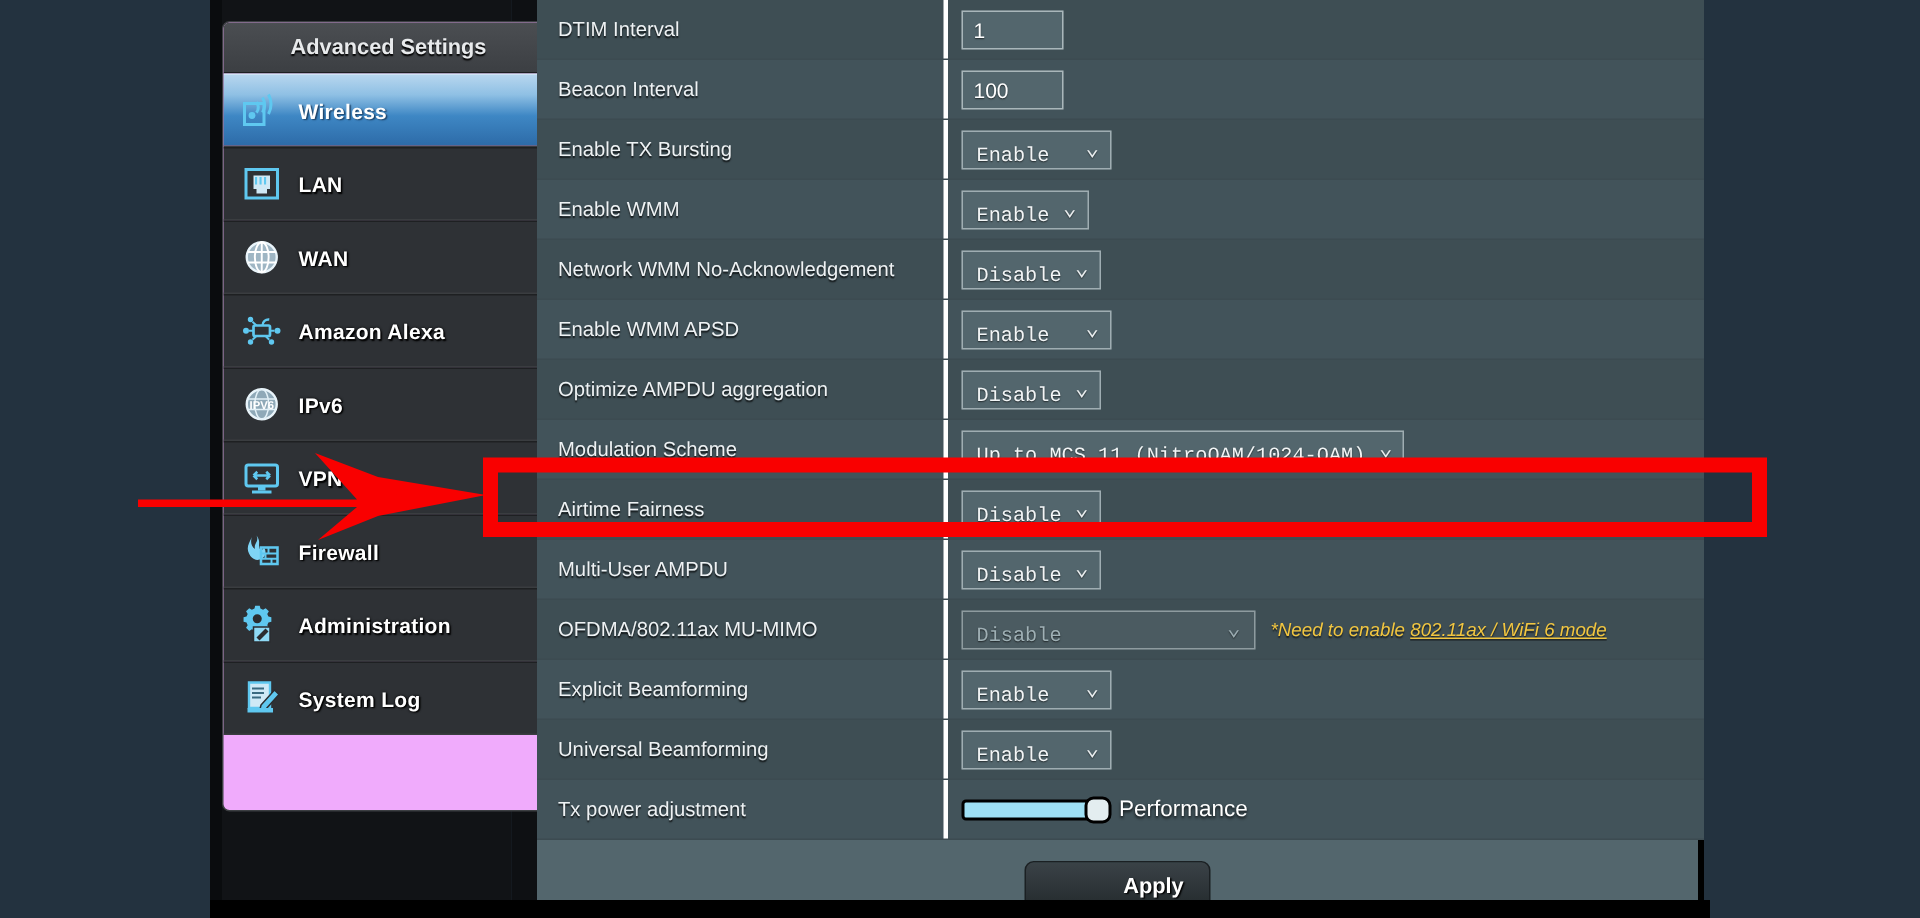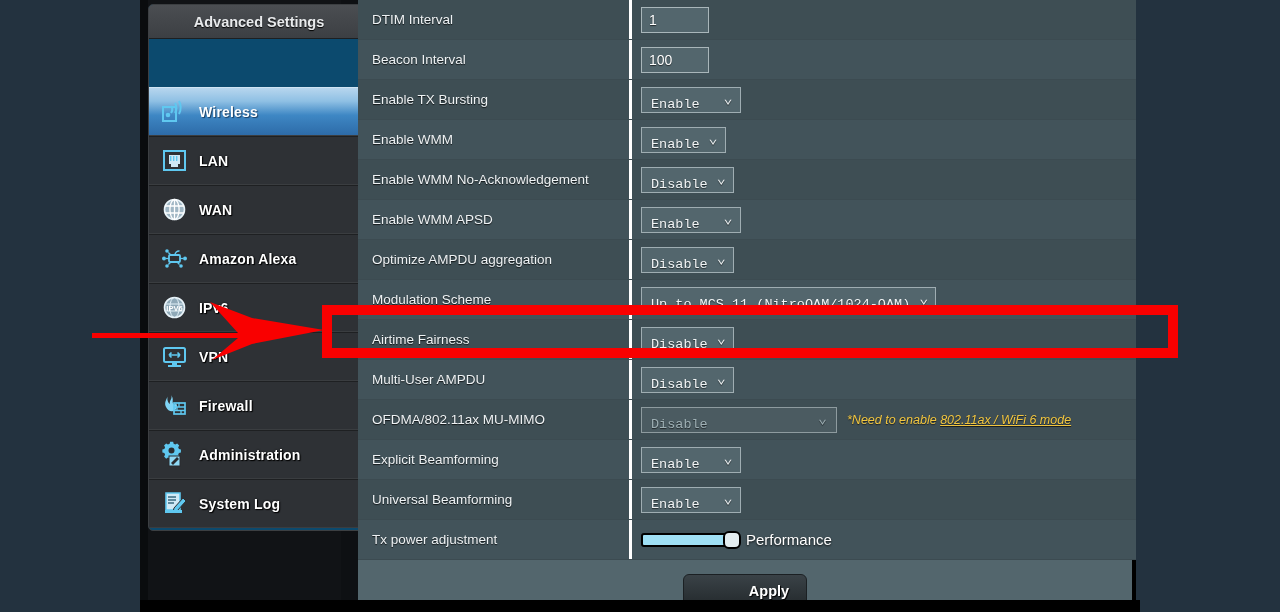--- a/index.html
+++ b/index.html
@@ -21,22 +21,22 @@
   .sidebar {
     position:absolute; left:148px; top:0; width:193px; height:600px;
     background:#111316;
     padding: 14px 0 0 0;
   }
   .side-partial {
     position:absolute; left:148px; top:-10px; width:193px; height:12px;
     background:#3a3d40; border:1px solid #56595c; border-radius:4px;
   }
   .side-card {
-    position:absolute; left:148px; top:4px; width:222px; height:527px;
-    background:#0c4a6e;
+    position:absolute; left:148px; top:14px; width:222px; height:527px;
+    background:#f0abfc;
     border:1px solid #3c3f42;
     border-radius:5px;
     overflow:hidden;
   }
   .side-title {
     height:34px; line-height:34px; text-align:center;
     color:#e8eaec; font-size:14.5px; font-weight:bold;
     background:linear-gradient(#4b4e52,#3c3f43);
     text-shadow:0 1px 1px #000;
     border-bottom:1px solid #1d1f21;
@@ -44,21 +44,20 @@
   .side-item {
     position:relative; height:49px; display:flex; align-items:center;
     padding-left:12px; gap:11px;
     border-bottom:1px solid #3a3d40;
     border-top:1px solid #1e2022;
     background:#2e3135;
   }
   .side-item.active {
     background:linear-gradient(#b7d6ee 0%, #8fc0e4 28%, #3e87c4 58%, #2d6ba8 100%);
     border-top:1px solid #cfe4f4;
-    margin-top:48px;
   }
   .side-item .lbl {
     color:#fff; font-size:14px; font-weight:bold;
     text-shadow: 1px 1px 1px #000, 0 0 2px #000;
     letter-spacing:.2px;
   }
   .side-item.active .lbl { color:#fff; text-shadow:1px 1px 1px #1b3f63; }
   .side-icon { width:27px; height:27px; flex:0 0 27px; position:relative; }
   .side-icon svg { width:27px; height:27px; display:block; }
 
@@ -316,21 +315,21 @@
         <div class="row alt">
           <div class="cell-label">Enable WMM</div>
           <div class="cell-value">
             <div class="sel">
               <span>Enable</span>
               <span class="chev" style="position: relative; top: -4px; font-size: 15px;">⌄</span>
             </div>
           </div>
         </div>
         <div class="row">
-          <div class="cell-label">Enable WMM No-Acknowledgement</div>
+          <div class="cell-label">Network WMM No-Acknowledgement</div>
           <div class="cell-value">
             <div class="sel">
               <span>Disable</span>
               <span class="chev" style="position: relative; top: -4px; font-size: 15px;">⌄</span>
             </div>
           </div>
         </div>
         <div class="row alt">
           <div class="cell-label">Enable WMM APSD</div>
           <div class="cell-value">

